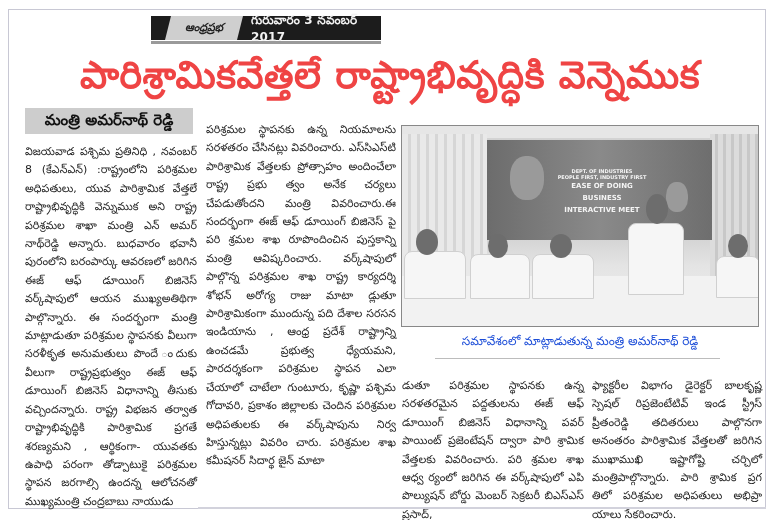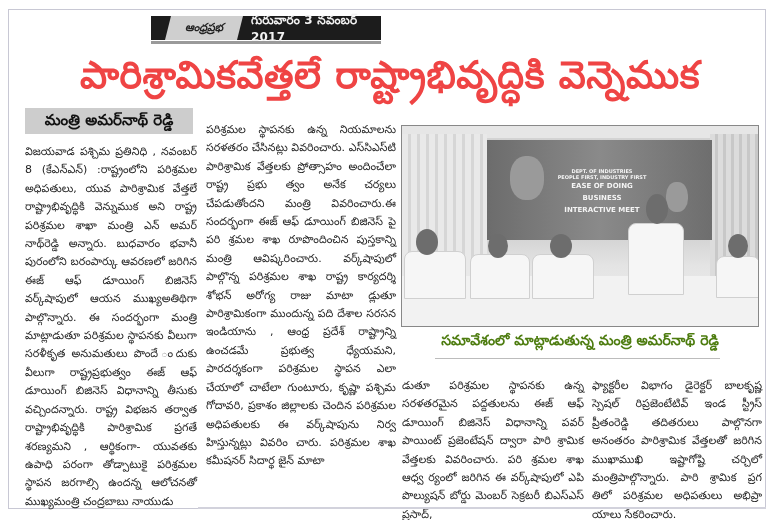--- a/index.html
+++ b/index.html
@@ -71,21 +71,21 @@
     color: #f4f4f4; font-size: 5px; text-align: center; line-height: 6px; font-weight: bold; }
   .photo .banner-text .big { font-size: 7px; line-height: 12px; }
   .photo .face { position: absolute; border-radius: 45%; background: #9a9a9a; }
   .photo .table { position: absolute; left: 0; top: 150px; width: 100%; height: 52px; background: #f2f2f2; }
   .photo .person { position: absolute; background: #f6f6f6; border-radius: 8px 8px 0 0; border: 1px solid #d0d0d0; }
   .photo .head { position: absolute; border-radius: 50%; background: #6d6d6d; }
 
   .caption {
     position: absolute; left: 401px; top: 329px; width: 358px; height: 26px;
     display: flex; align-items: center; justify-content: center;
-    font-size: 14px; font-weight: bold; color: #4d7c0f;
+    font-size: 12px; font-weight: normal; color: #1d4ed8;
   }
   .caption-rule { position: absolute; left: 435px; top: 358px; width: 285px; height: 1px; background: #bcbcbc; }
 
   .bottom-rule { position: absolute; left: 198px; top: 507px; width: 568px; height: 2px; background: #d2d2dc; }
 </style>
 </head>
 <body>
 
 <div class="frame"></div>
 

